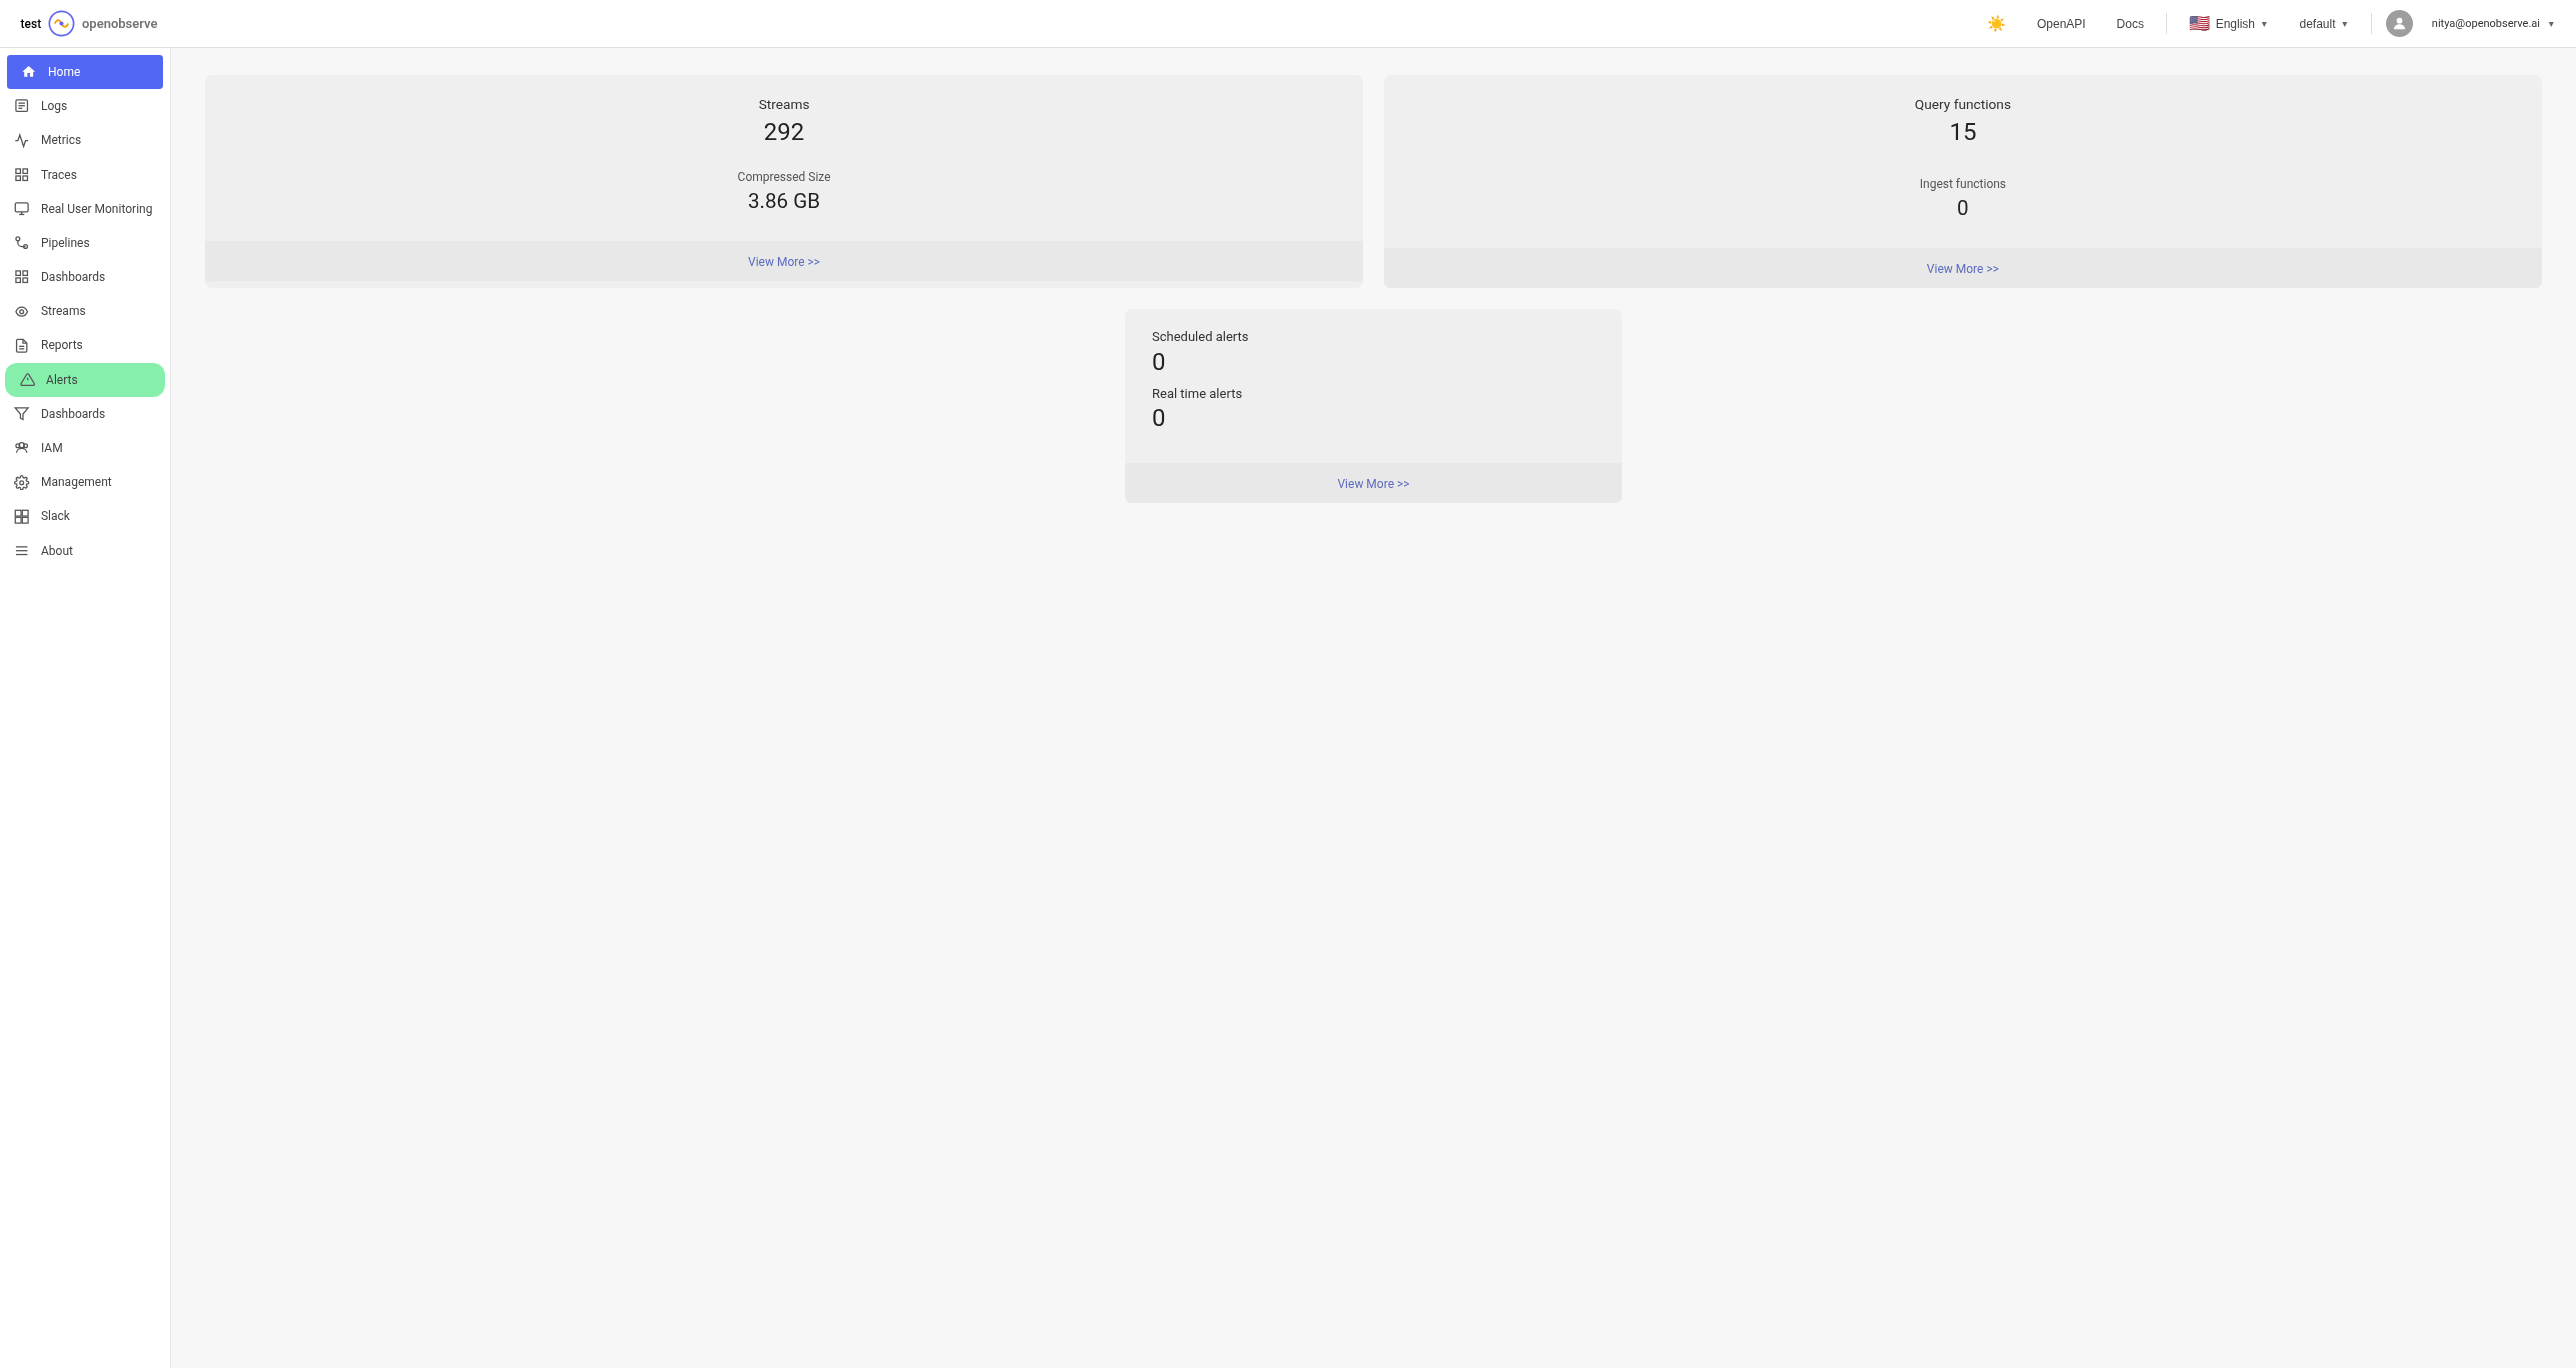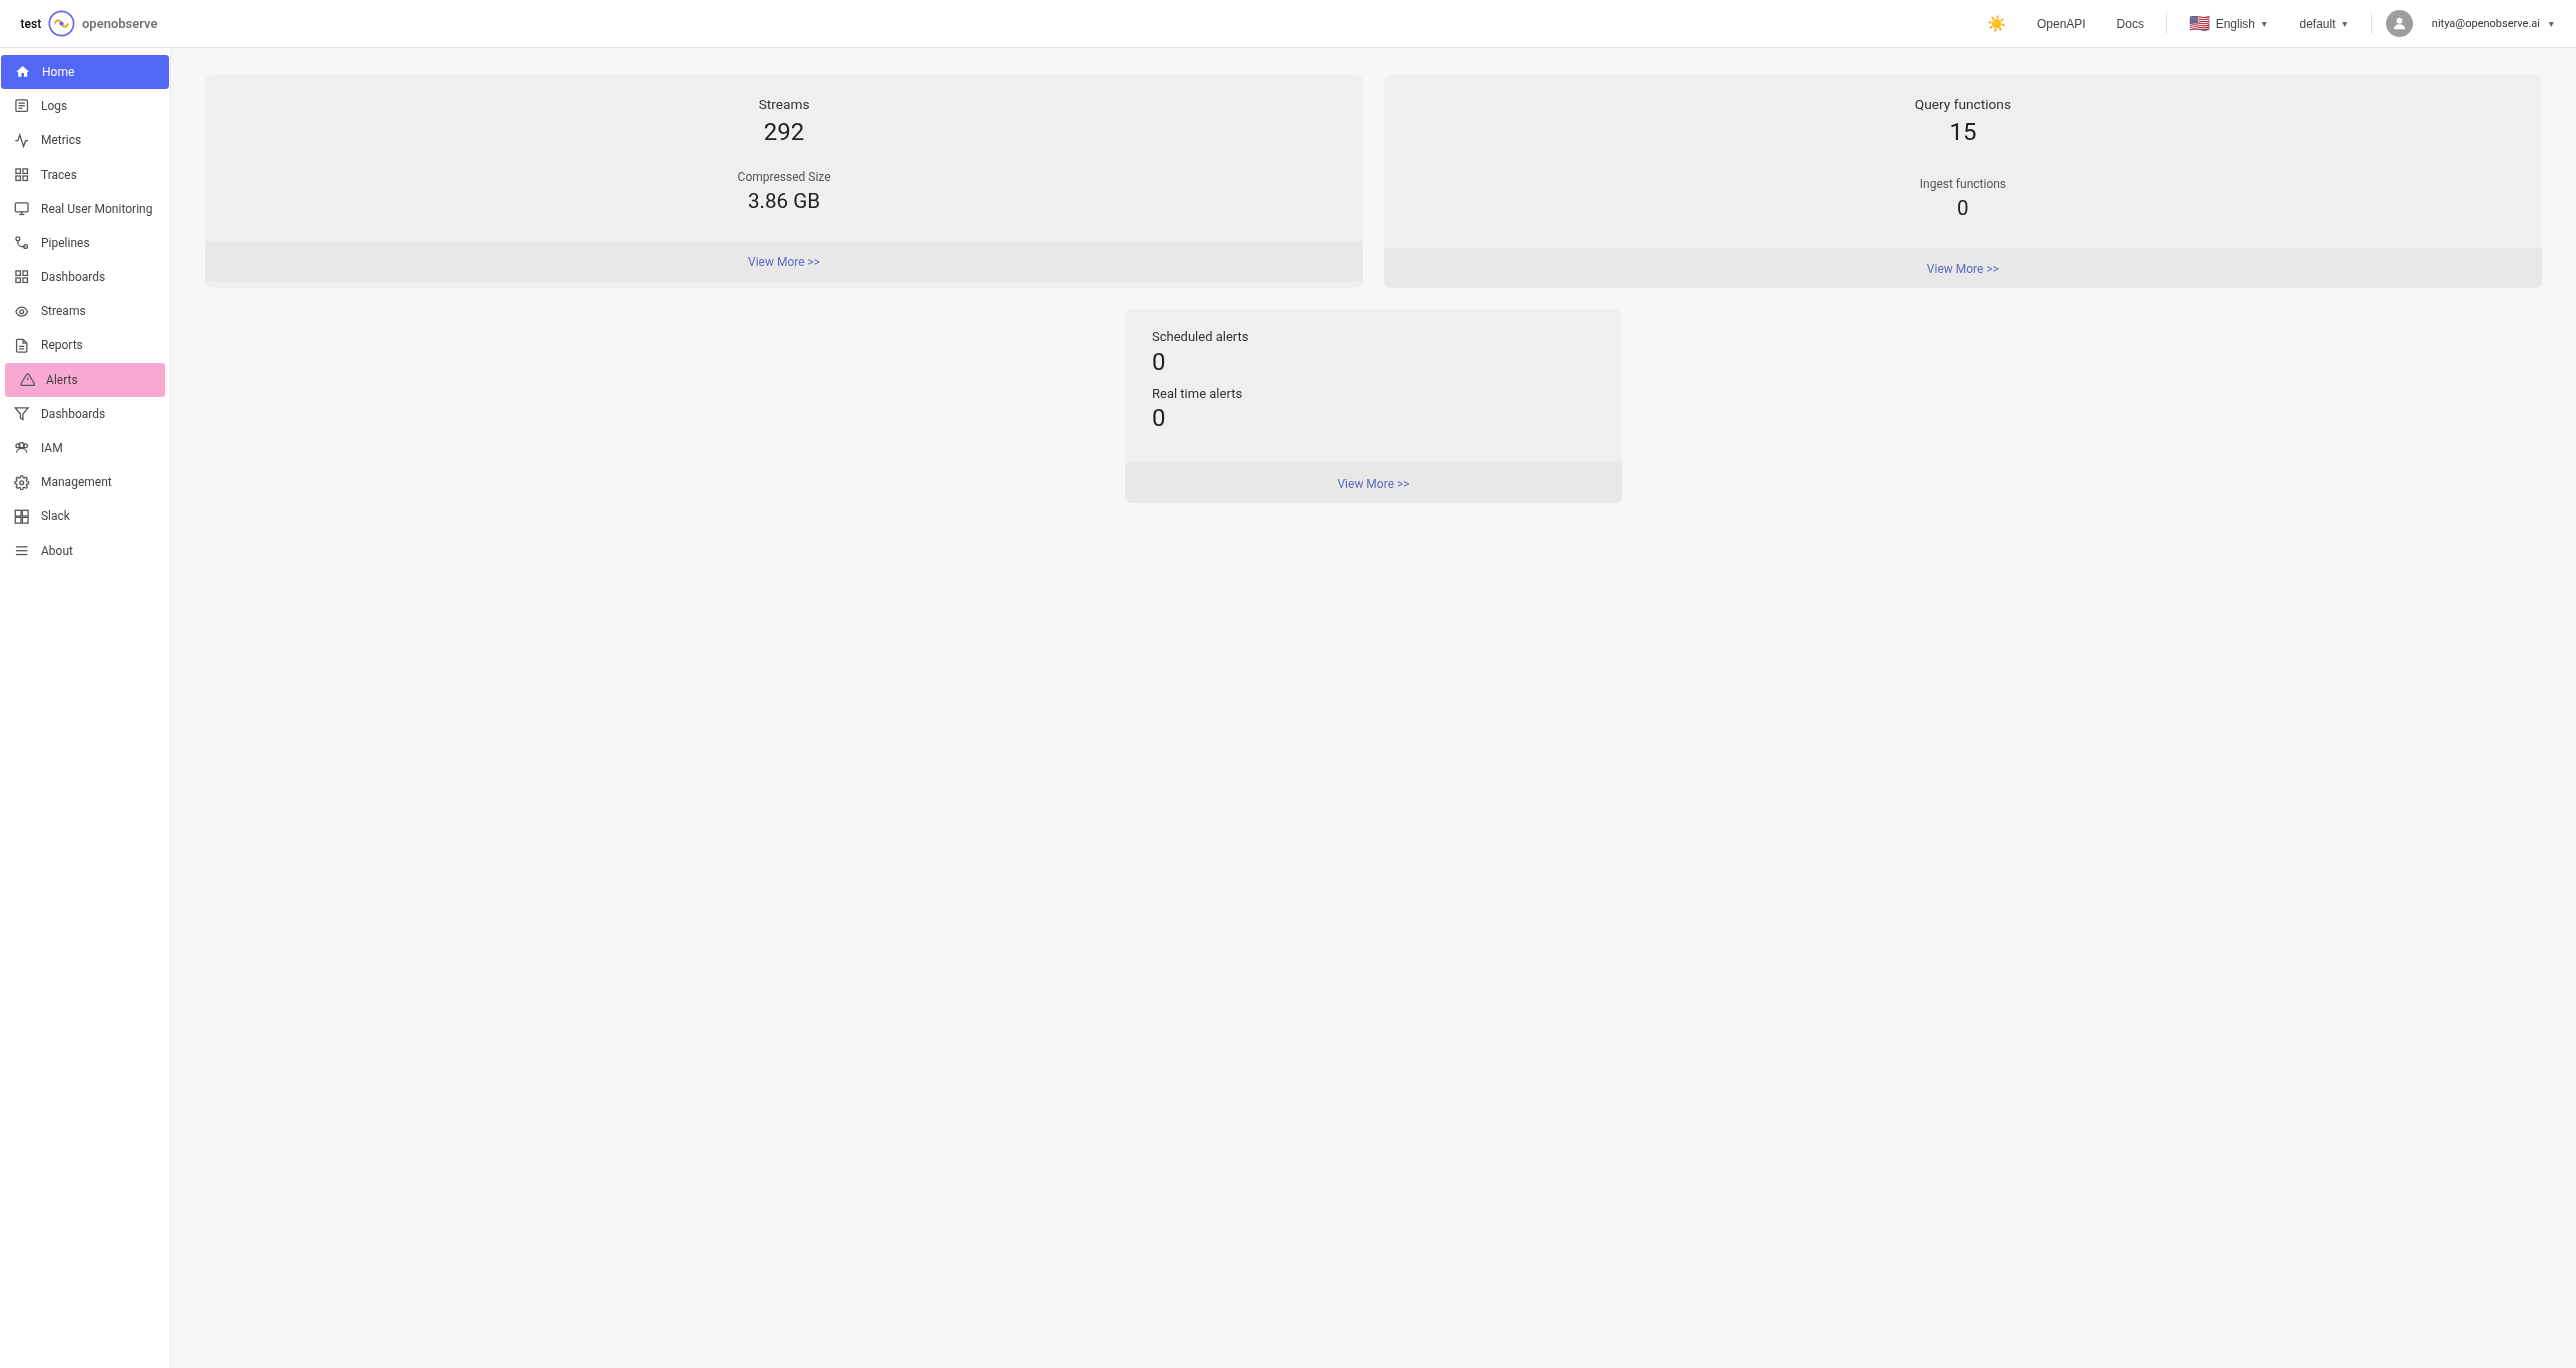--- a/index.html
+++ b/index.html
@@ -21,24 +21,24 @@
     .header-user { display: flex; align-items: center; gap: 6.9px; cursor: pointer; }
     .header-avatar { width: 27px; height: 27px; border-radius: 50%; background: #9e9e9e; display: flex; align-items: center; justify-content: center; color: #fff; font-size: 12px; }
     .header-chevron { font-size: 8.6px; color: #666; }
 
     
     .layout { display: flex; flex: 1; overflow: hidden; }
 
     
     .sidebar { width: 171px; background: #fff; border-right: 0.9px solid #e8e8e8; display: flex; flex-direction: column; overflow-y: auto; flex-shrink: 0; padding: 6.9px 0; }
     .sidebar-item { display: flex; align-items: center; gap: 10.3px; padding: 8.6px 13.7px; cursor: pointer; font-size: 12px; color: #444; border-radius: 0; transition: background 0.15s; }
-    .sidebar-item.active { background: #5367f5; color: #fff; border-radius: 3.4px; margin: 0 1px; text-align: center; }
+    .sidebar-item.active { background: #5367f5; color: #fff; border-radius: 3.4px; margin: 0 7px; text-align: center; }
     .sidebar-item.active .sidebar-icon { color: #fff; }
     .sidebar-icon { font-size: 13.7px; color: #555; display: flex; align-items: center; justify-content: center; width: 17px; height: 17px; flex-shrink: 0; }
-    .sidebar-item.highlighted { background: #f9a8d4; border-radius: 3px; margin: 0 5.1px; }
+    .sidebar-item.highlighted { background: #86efac; border-radius: 12px; margin: 0 5.1px; }
 
     
     .main { flex: 1; overflow-y: auto; padding: 27px 34px; background: #f7f7f7; }
 
     
     .cards-top { display: flex; gap: 20.6px; margin-bottom: 20.6px; }
     .card { background: #efefef; border-radius: 6.9px; overflow: hidden; }
     .card-streams { flex: 1; }
     .card-query { flex: 1; }
 

